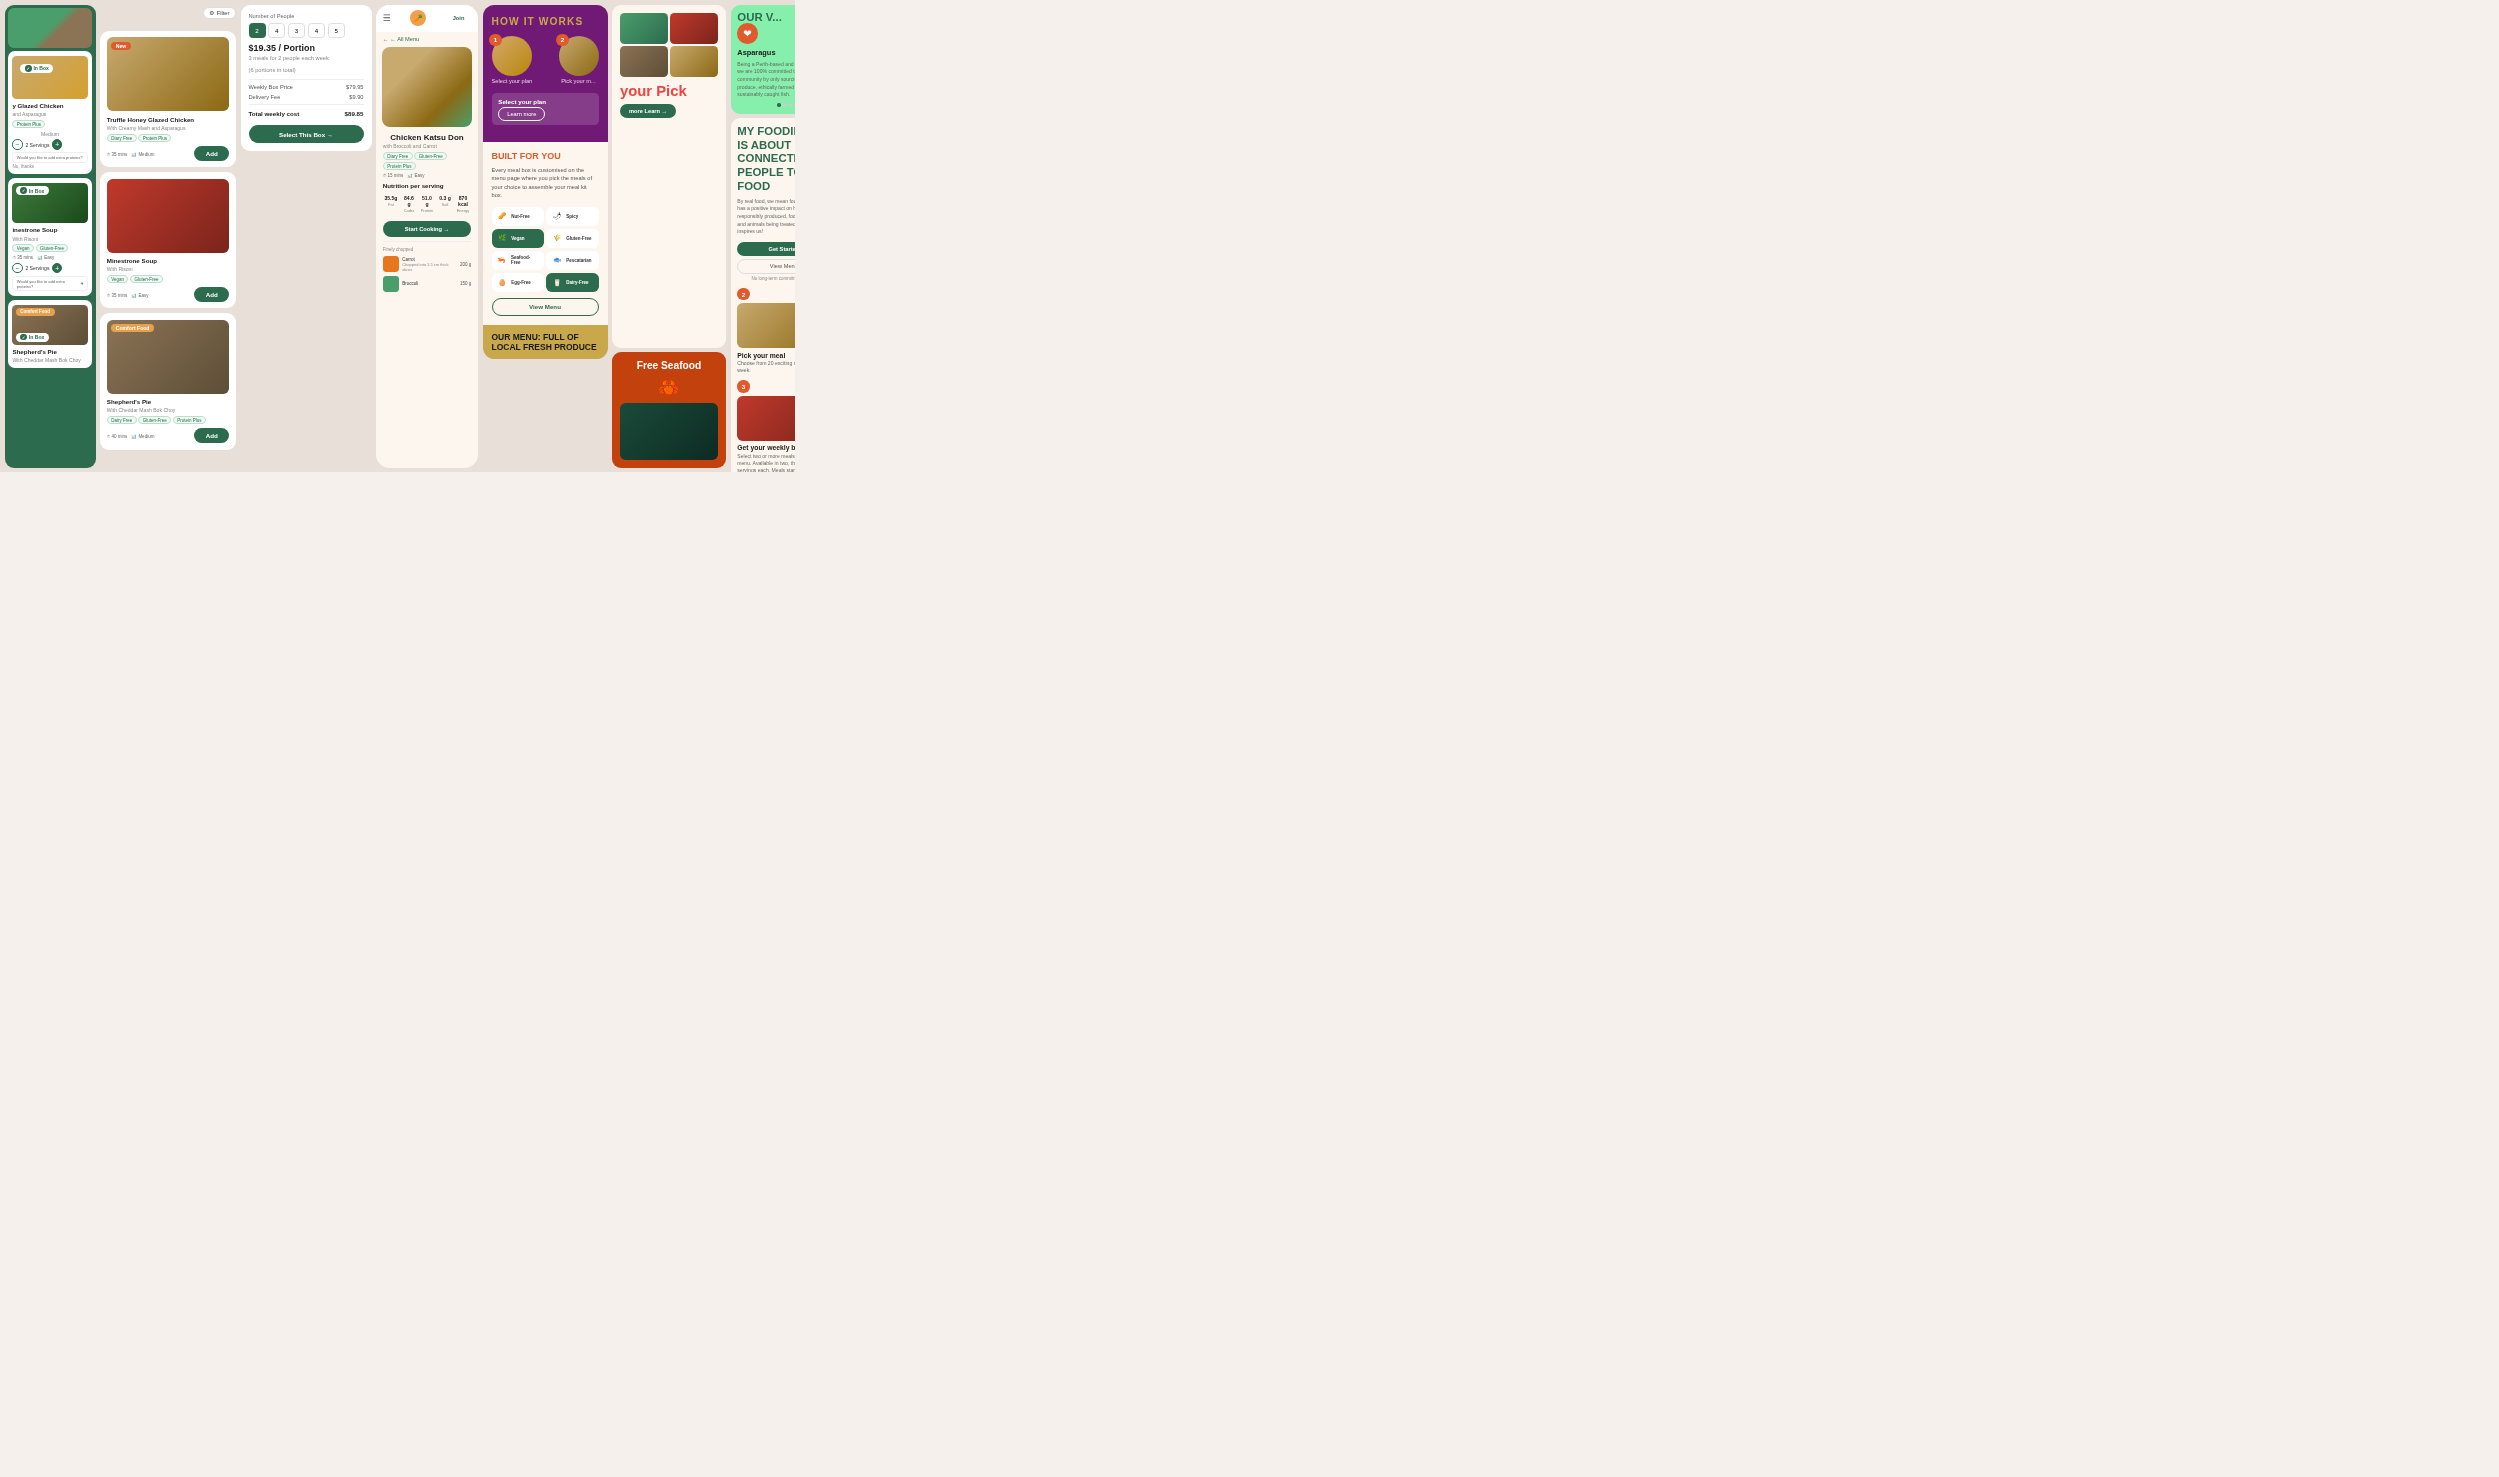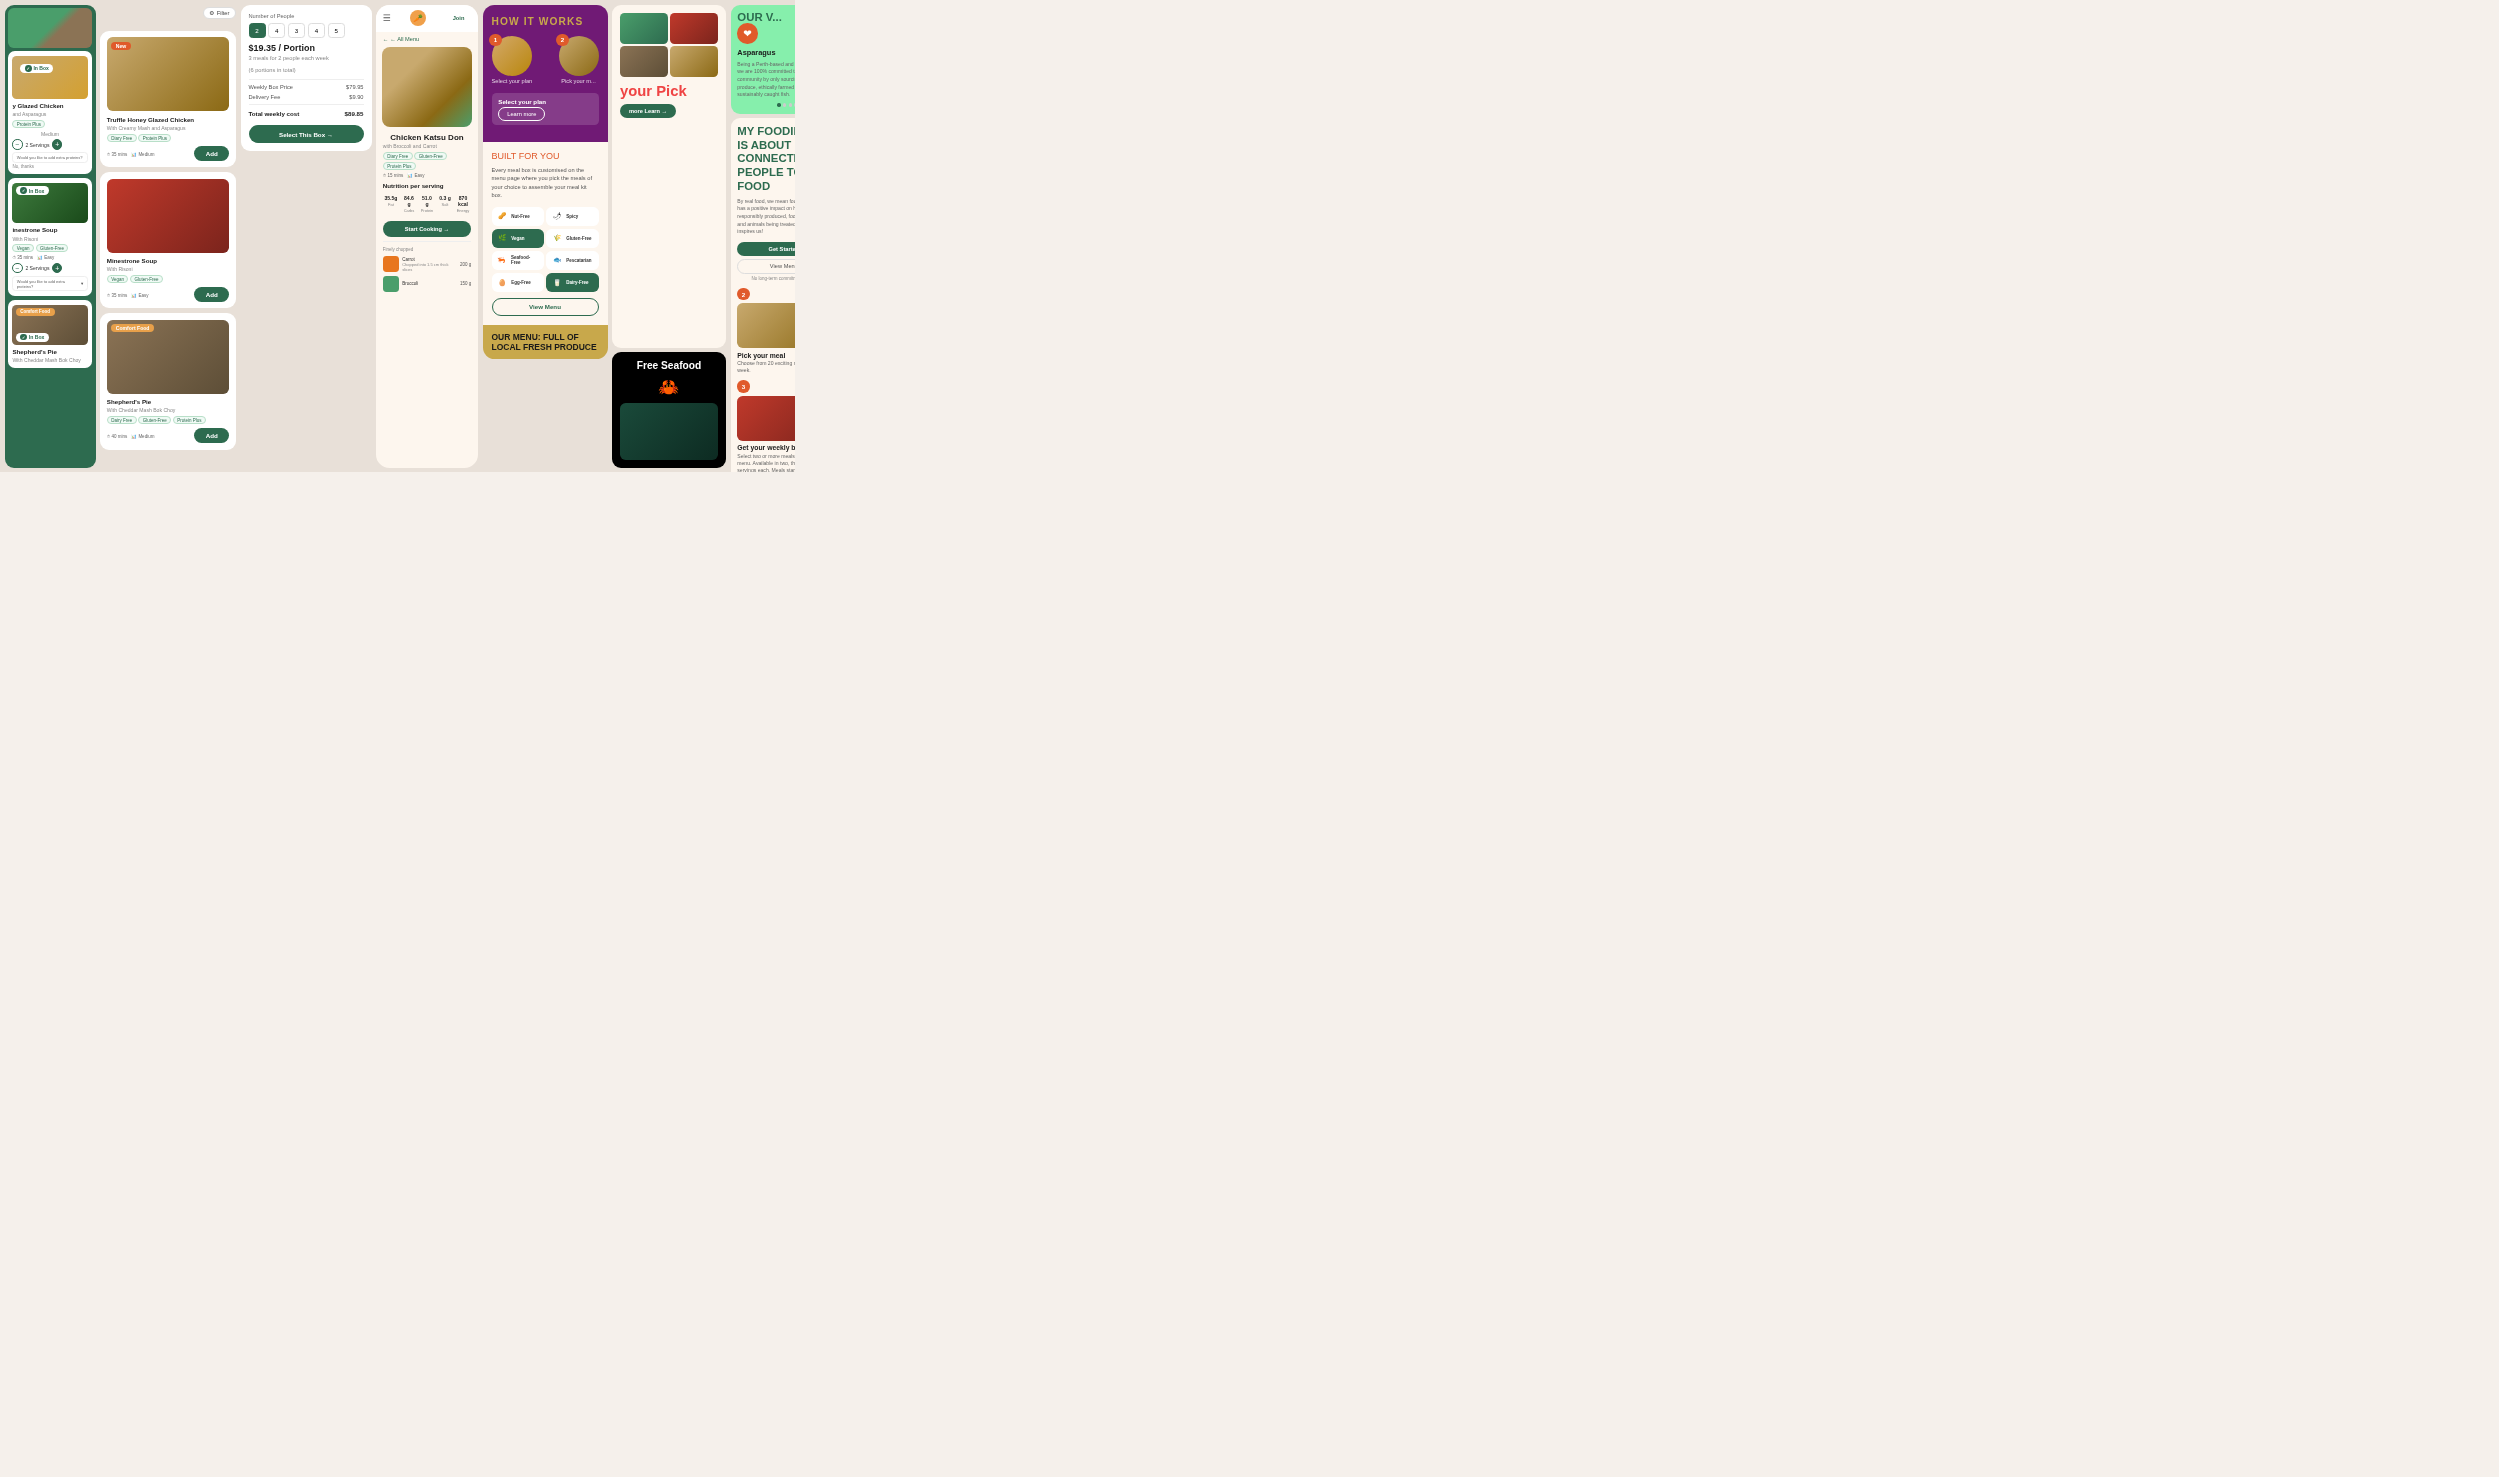--- a/index.html
+++ b/index.html
@@ -548,21 +548,21 @@
       cursor: pointer;
     }
 
     .built-for-you {
       background: #fdf6ee;
       padding: 9px;
     }
 
     .built-title {
       font-size: 9px;
-      font-weight: 400;
+      font-weight: 700;
       color: #e05a2b;
       text-transform: uppercase;
       margin-bottom: 4.5px;
     }
 
     .built-text {
       font-size: 5.7px;
       color: #555;
       line-height: 1.5;
       margin-bottom: 6.8px;
@@ -667,21 +667,21 @@
       padding: 4px 9px;
       font-size: 5.7px;
       font-weight: 600;
       cursor: pointer;
       display: flex;
       align-items: center;
       gap: 2.3px;
     }
 
     .free-seafood-card {
-      background: #000000;
+      background: #c2410c;
       border-radius: 9px;
       padding: 8px;
       color: white;
       text-align: center;
     }
 
     .free-seafood-title {
       font-size: 10.2px;
       font-weight: 900;
       color: white;

